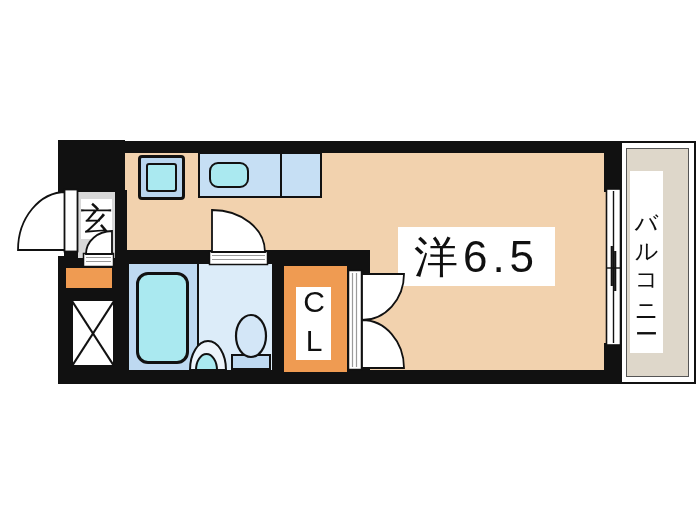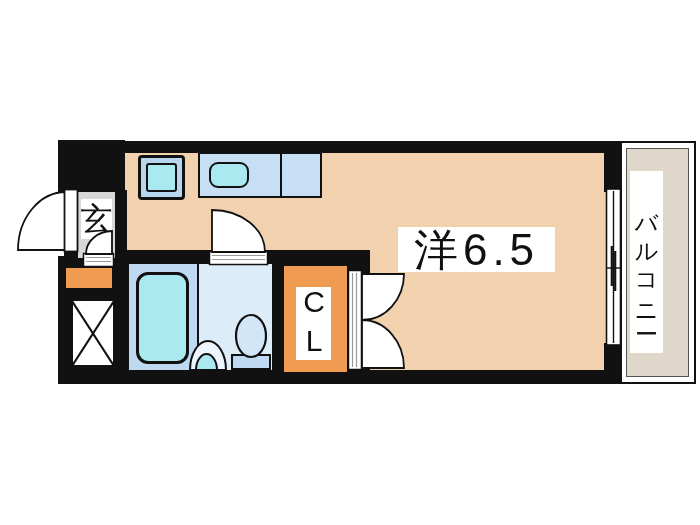--- a/index.html
+++ b/index.html
@@ -78,21 +78,21 @@
 
   <div class="abs stove" style="left:138px;top:155px;width:47px;height:45px;">
     <div class="abs stove-in" style="left:5px;top:5px;width:31px;height:29px;"></div>
   </div>
   <div class="abs counter" style="left:198px;top:152px;width:124px;height:46px;">
     <div class="abs counter-div" style="left:80px;top:0;width:2px;height:100%;"></div>
     <div class="abs counter-sink" style="left:9px;top:8px;width:40px;height:26px;"></div>
   </div>
 
   <div class="lbl lbl-genkan" style="left:81px;top:199px;width:31px;height:40px;">玄</div>
-  <div class="lbl lbl-room" style="left:398px;top:227px;width:157px;height:45px;">洋6.5</div>
+  <div class="lbl lbl-room" style="left:398px;top:227px;width:157px;height:59px;">洋6.5</div>
   <div class="lbl lbl-cl" style="left:296px;top:287px;width:35px;height:73px;">CL</div>
   <div class="lbl lbl-balcony" style="left:630px;top:171px;width:33px;height:182px;">バルコニー</div>
 
   <svg class="overlay" width="700" height="525" viewBox="0 0 700 525">
 
     <line class="sv-x" x1="72" y1="301" x2="114" y2="366"></line>
     <line class="sv-x" x1="114" y1="301" x2="72" y2="366"></line>
 
     <rect class="sv-toilet-base" x="232" y="355" width="38" height="14"></rect>
     <ellipse class="sv-toilet-bowl" cx="251" cy="336" rx="15" ry="21"></ellipse>

